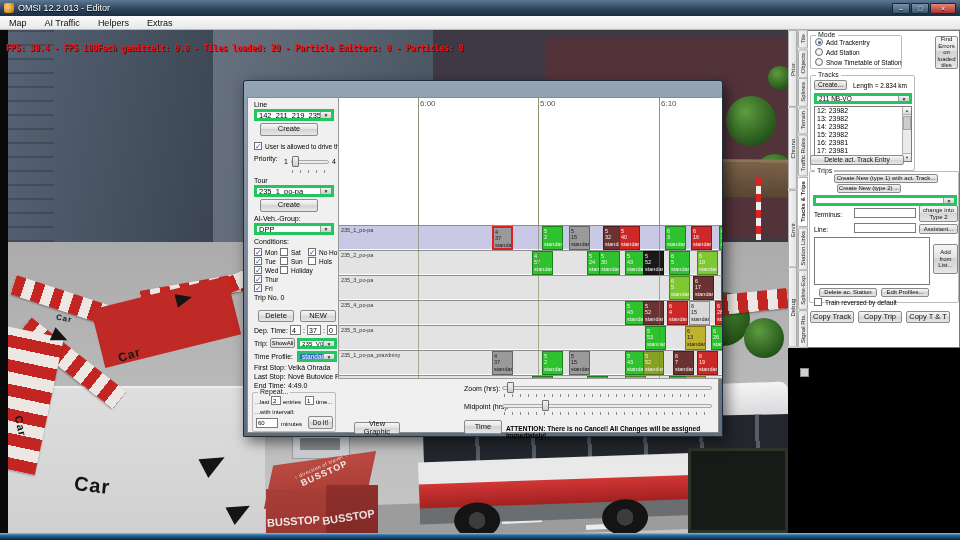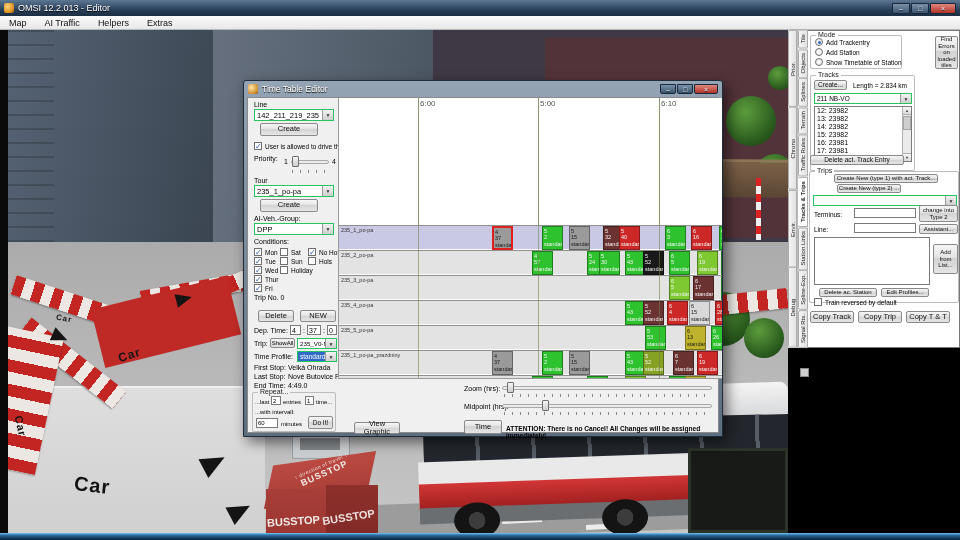--- a/index.html
+++ b/index.html
@@ -57,21 +57,21 @@
   #cube-left span{position:absolute;left:1px;top:26px;font-size:11px;font-weight:bold;color:#f0e8e5;transform:rotate(-4deg)}
   #cube-right{left:60px;top:40px;width:52px;height:78px;background:linear-gradient(#8e302c,#7c2724)}
   #cube-right span{position:absolute;left:-4px;top:26px;font-size:11px;font-weight:bold;color:#eadfdc;transform:rotate(-9deg)}
   #darkcorner{left:688px;top:418px;width:100px;height:85px;background:#171a16;border:3px solid #2c3328}
   .dbg{position:absolute;left:6px;font-family:"DejaVu Sans Mono",monospace;font-weight:bold;font-size:8px;color:#f21414;text-shadow:1px 1px 0 rgba(70,0,0,.8);white-space:nowrap;z-index:10}
   
   .btn{position:absolute;background:linear-gradient(#f6f6f6,#e3e3e3 45%,#d2d2d2 46%,#e6e6e6);border:1px solid #8a8a8a;border-radius:2px;font-size:7.5px;display:flex;align-items:center;justify-content:center;text-align:center;color:#111;line-height:1.1}
   .gb{position:absolute;border:1px solid #bcbcbc;border-radius:2px}
   .legend{position:absolute;top:-5px;left:5px;font-size:7px;padding:0 2px;color:#1a1a1a;background:#f0f0f0}
   .legend.w{background:#fff}
-  .combo{position:absolute;background:#fff;border:1px solid #22c55e;font-size:7.5px;display:flex;align-items:center;padding:0 12px 0 2px;color:#000;overflow:hidden;white-space:nowrap}
+  .combo{position:absolute;background:#fff;border:3px solid #22c55e;font-size:7.5px;display:flex;align-items:center;padding:0 12px 0 2px;color:#000;overflow:hidden;white-space:nowrap}
   .combo .arr{position:absolute;right:0;top:0;bottom:0;width:11px;background:linear-gradient(#f2f2f2,#cfcfcf);border-left:1px solid #9a9a9a;font-size:5px;display:flex;align-items:center;justify-content:center;color:#333}
   .cbx{display:inline-block;width:8px;height:8px;background:#fff;border:1px solid #6f6f6f;font-size:8px;line-height:7px;text-align:center;color:#2d57b0;flex:none}
   .cbrow{position:absolute;display:flex;align-items:center;gap:3px;font-size:6.5px;white-space:nowrap}
   .radio{width:8px;height:8px;border-radius:50%;border:1px solid #6f6f6f;background:radial-gradient(#fff,#e4e4e4);position:relative;flex:none}
   .radio.sel::after{content:"";position:absolute;left:1.5px;top:1.5px;width:3px;height:3px;border-radius:50%;background:#2f66c0}
   .tinput{position:absolute;background:#fff;border:1px solid #7a7a7a;font-size:7px;padding:0 1px;color:#000;font-family:"Liberation Sans",sans-serif}
   .lbl{position:absolute;font-size:7px;color:#000;white-space:nowrap}
   .groove{position:absolute;height:4px;background:#ececec;border:1px solid #a8a8a8;border-radius:2px}
   .thumb{position:absolute;width:7px;height:11px;background:linear-gradient(#f4f4f4,#cdcdcd);border:1px solid #707070;border-radius:1px}
   .ticks{position:absolute;height:3px;background-image:repeating-linear-gradient(90deg,#888 0 1px,transparent 1px 8px)}
@@ -183,20 +183,21 @@
         <div class="big">BUSSTOP</div>
       </div>
     </div>
     <div class="scn" id="cube-left">
         <span>BUSSTOP</span>
       </div>
     <div class="scn" id="cube-right">
         <span>BUSSTOP</span>
       </div>
   </div>
+  <div class="dbg" style="top:14px">FPS: 30.4 - FPS 100Fach gemittelt: 0.0 - Tiles loaded: 20 - Particle Emitters: 0 - Particles: 0</div>
   <div class="scn" id="leftstrip"></div>
 </div>
 
 <div class="abs" id="sidebar">
   <div id="tabcolA" class="tabflex">
       <div class="vtab">Prior.</div>
       <div class="vtab">Chrono</div>
       <div class="vtab">Envir.</div>
       <div class="vtab">Debug</div>
     </div>
@@ -280,29 +281,20 @@
       <span>Train reversed by default</span>
     </div>
     <div class="btn" style="left:2px;top:280px;width:44px;height:12px">Copy Track</div>
     <div class="btn" style="left:50px;top:280px;width:44px;height:12px">Copy Trip</div>
     <div class="btn" style="left:98px;top:280px;width:44px;height:12px">Copy T &amp; T</div>
   </div>
   <div id="minisquare"></div>
 </div>
 
 <div class="abs" id="dialog">
-  <div id="dlg-title">
-    <div id="dlg-icon"></div>
-    <span>Time Table Editor</span>
-    <div class="wbtns">
-      <div class="wbtn" style="height:10px;width:16px">–</div>
-      <div class="wbtn" style="height:10px;width:16px">□</div>
-      <div class="wbtn close" style="height:10px;width:24px">×</div>
-    </div>
-  </div>
   <div id="dlg-body">
 
     <span class="lbl" style="left:6px;top:3px">Line</span>
     <div class="combo" style="left:6px;top:11px;width:80px;height:12px">
       <span>142_211_219_235</span>
         <span class="arr">▼</span>
     </div>
     <div class="btn" style="left:12px;top:25px;width:58px;height:13px">Create</div>
 
     <div class="cbrow" style="left:6px;top:44px">

